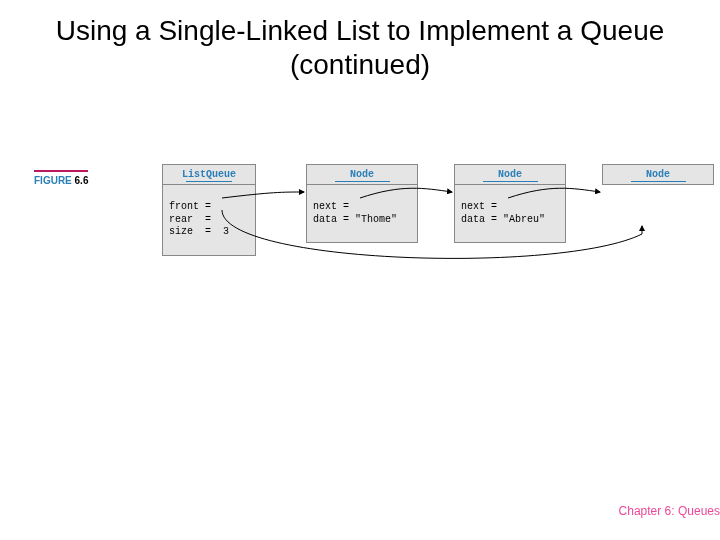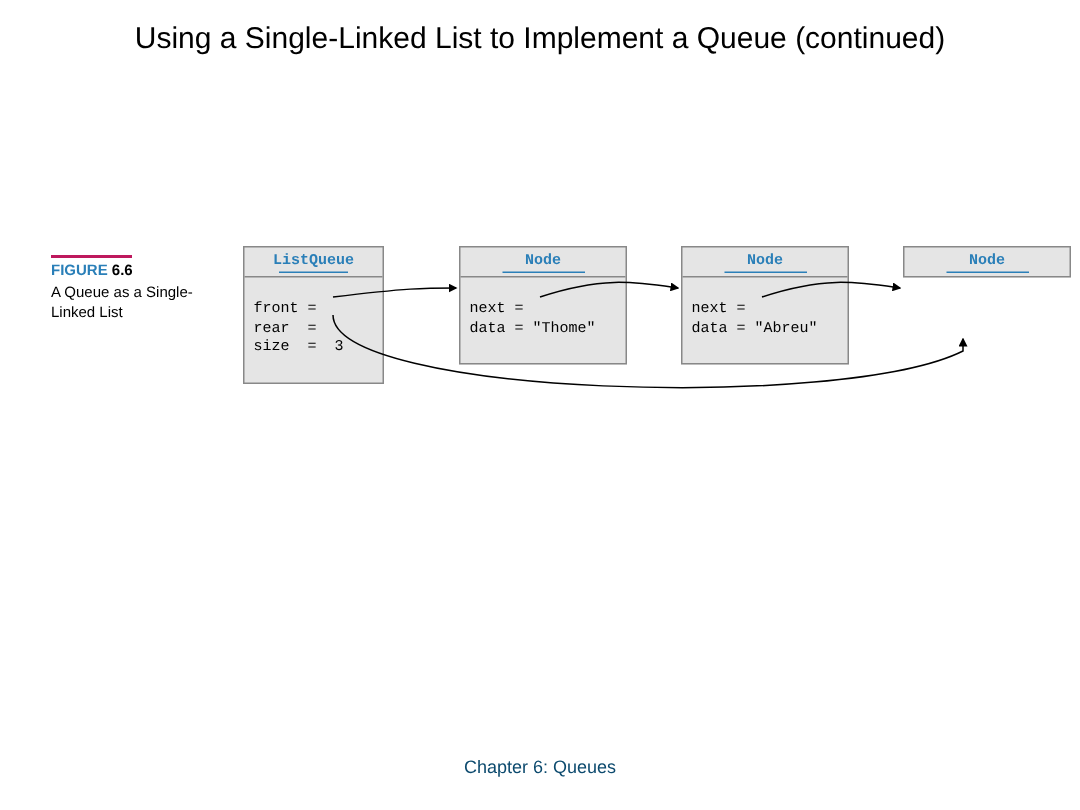--- a/index.html
+++ b/index.html
@@ -7,21 +7,21 @@
     padding: 0;
     width: 720px;
     height: 540px;
     background: #ffffff;
     font-family: Arial, Helvetica, sans-serif;
     color: #000;
     position: relative;
     overflow: hidden;
   }
   .slide-title {
-    font-size: 20px;
+    font-size: 28px;
     font-weight: 400;
     text-align: center;
     padding: 14px 40px 0 40px;
     line-height: 1.2;
   }
   .figure-area {
     position: absolute;
     top: 170px;
     left: 22px;
     right: 22px;
@@ -74,23 +74,23 @@
     border-top: 1px solid #888;
     padding: 16px 6px;
     white-space: pre;
     line-height: 1.25;
   }
   .footer {
     position: absolute;
     bottom: 22px;
     left: 0;
     right: 0;
-    text-align: center;
+    text-align: right;
     font-size: 12px;
-    color: #0c4a6e;
+    color: #ec4899;
   }
   svg.wires {
     position: absolute;
     top: 0;
     left: 0;
     overflow: visible;
     pointer-events: none;
   }
 </style>
 </head>
@@ -98,21 +98,20 @@
 
 <div class="slide-title">Using a Single-Linked List to Implement a Queue (continued)</div>
 
 <div class="figure-area">
 
   <div class="fig-caption">
     <span class="fig-num">
       <span>FIGURE</span>
       <span class="num">6.6</span>
     </span>
-    <div class="fig-title">A Queue as a Single-Linked List</div>
   </div>
 
   <div class="boxrow">
 
     <div class="ubox" style="left:0px; top:0px; width:92px;">
       <div class="hdr">ListQueue</div>
       <div class="underline"></div>
       <div class="body">front =
 rear  =
 size  =  3</div>

